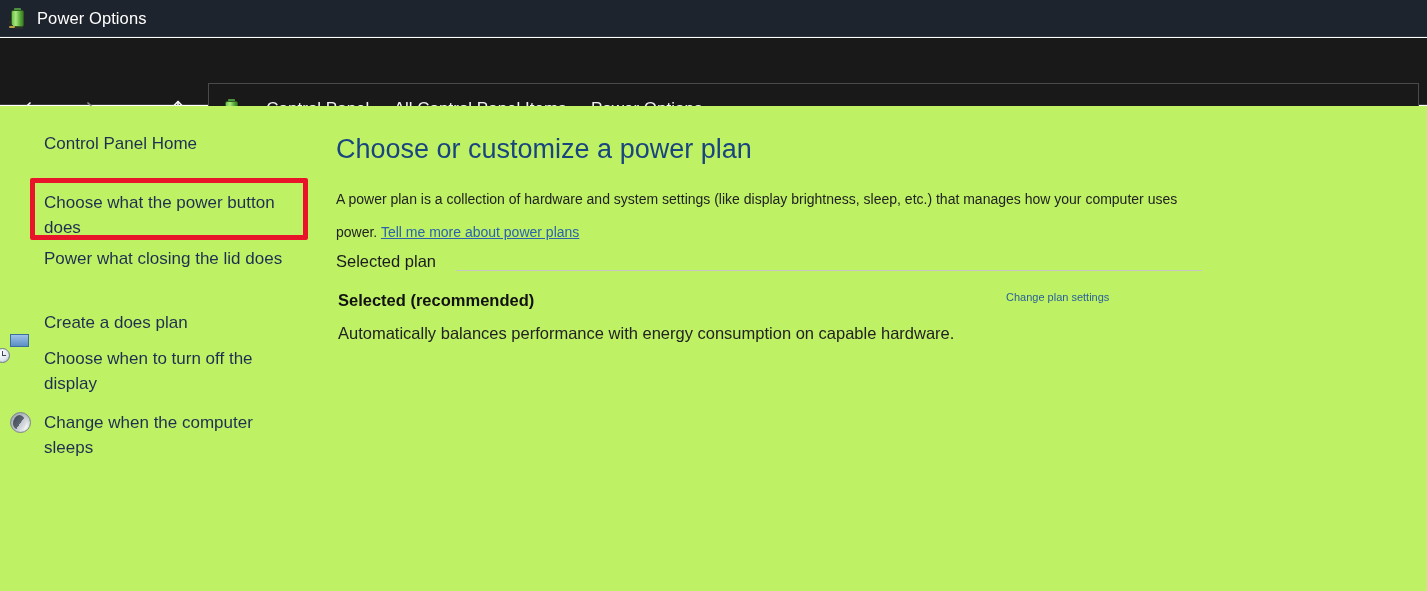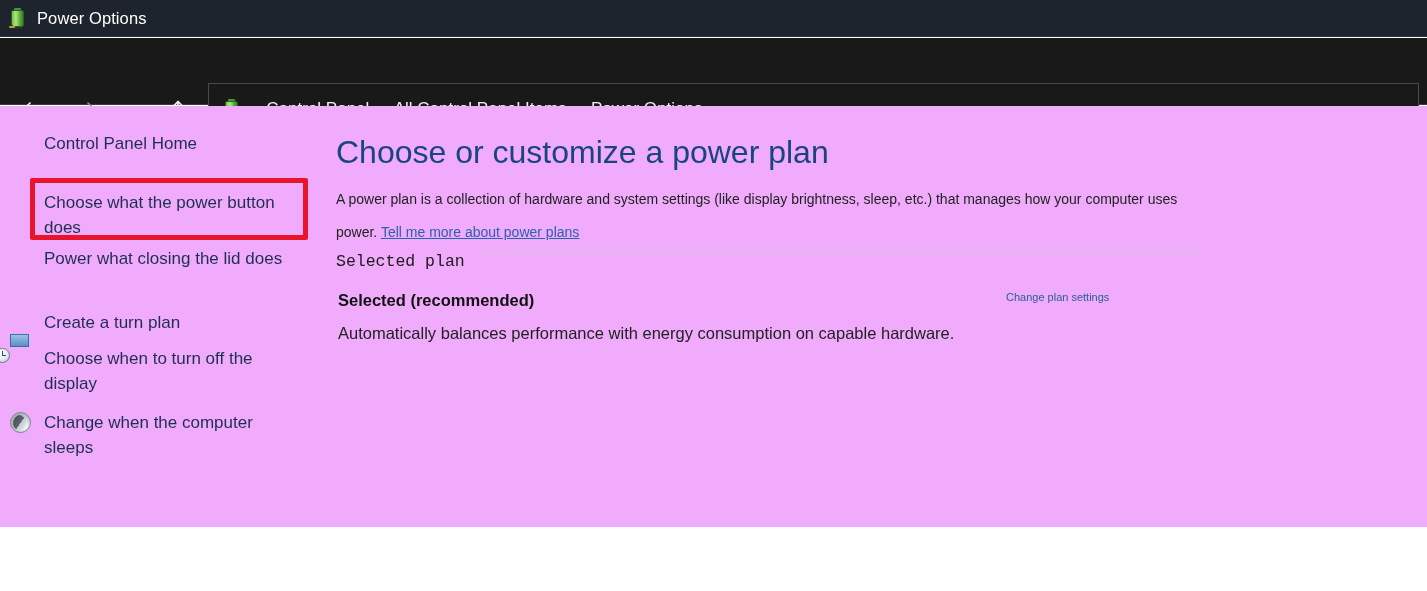--- a/index.html
+++ b/index.html
@@ -82,22 +82,22 @@
     color: #d5d5d5; font-size: 13px; font-weight: bold;
     margin: 0 10px; user-select: none;
   }
   .crumb {
     color: #f0f0f0; font-size: 17px; white-space: nowrap;
   }
 
   
   #content {
     position: absolute; left: 0; top: 106px;
-    width: 1427px; height: 421px;
-    background: #f0abfc;
+    width: 1427px; height: 485px;
+    background: #bef264;
   }
 
   
   #sidebar { position: absolute; left: 0; top: 0; width: 320px; height: 485px; }
   .side-link {
     position: absolute;
     font-size: 17px;
     color: #1f2f52;
     line-height: 25px;
     width: 245px;
@@ -155,34 +155,34 @@
     width: 278px; height: 62px;
     border: 5px solid #e8152a;
     border-radius: 2px;
     pointer-events: none;
   }
 
   
   #main { position: absolute; left: 336px; top: 0; width: 1091px; height: 485px; }
   #main-heading {
     position: absolute; left: 0; top: 28px;
-    font-size: 32px; color: #19457f; font-weight: 400;
+    font-size: 27px; color: #19457f; font-weight: 400;
     white-space: nowrap;
   }
   #main-desc {
     position: absolute; left: 0; top: 77px; width: 870px;
     font-size: 14px; color: #222222; line-height: 33px;
   }
   #desc-link {
     color: #2b62ad; text-decoration: underline; cursor: pointer;
   }
 
   #selected-plan-row {
     position: absolute; left: 0; top: 146px; width: 866px;
-    display: flex; align-items: flex-start; font-family: Liberation Mono, monospace;
+    display: flex; align-items: flex-end;
   }
   #selected-plan-label {
     font-size: 16.5px; color: #1b1b1b; white-space: nowrap;
   }
   #selected-plan-rule {
     flex: 1; height: 1px; background: #c8c8c8; margin-left: 20px;
   }
 
   #plan-name {
     position: absolute; left: 2px; top: 185px;
@@ -273,21 +273,21 @@
 <div id="content">
 
   <div id="sidebar">
 
     <button class="side-link" id="side-home">Control Panel Home</button>
 
     <button class="side-link" id="side-powerbtn">Choose what the power button does</button>
 
     <button class="side-link" id="side-lid">Power what closing the lid does</button>
 
-    <button class="side-link" id="side-createplan">Create a turn plan</button>
+    <button class="side-link" id="side-createplan">Create a does plan</button>
 
     <span class="side-icon" id="icon-display">
       <span class="clockmon">
         <span class="mon"></span>
         <span class="clk"></span>
         <span class="h1"></span>
         <span class="h2"></span>
       </span>
     </span>
     <button class="side-link" id="side-display">Choose when to turn off the display</button>

